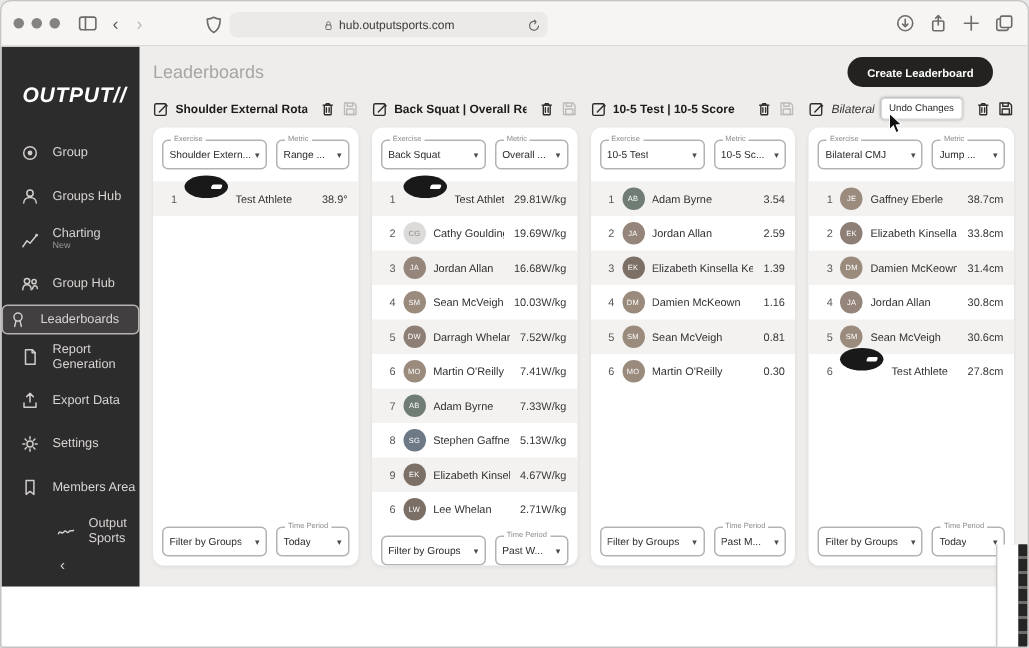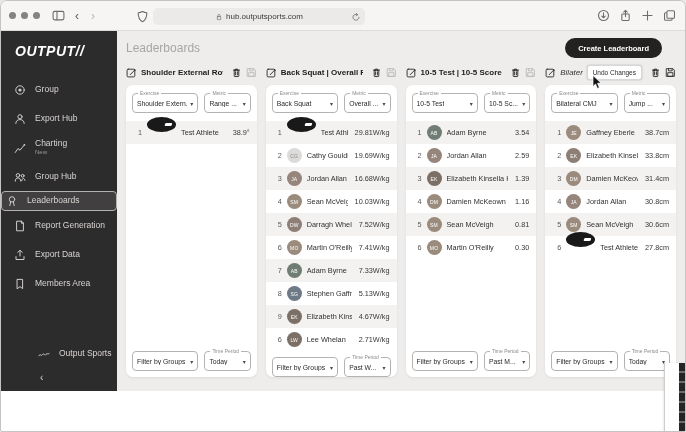--- a/index.html
+++ b/index.html
@@ -16,21 +16,21 @@
   .shield{position:absolute;left:135px;top:9px;width:12px;height:12px;}
   .urlbar{position:absolute;left:152px;top:7px;width:212px;height:17px;background:#eceae8;border-radius:5px;display:flex;align-items:center;justify-content:center;gap:3px;font-size:8px;color:#3c3a38;}
   .urlbar .lock{width:8px;height:8px;}
   .urlbar .reload{position:absolute;right:4px;top:3.5px;width:10px;height:10px;}
   .rightcluster{position:absolute;right:9px;top:8px;display:flex;gap:9px;}
 
   
   .app{display:flex;height:360px;background:#eeedec;}
 
   
-  .sidebar{width:116px;background:#2d2c2c;display:flex;flex-direction:column;padding-top:12px;box-sizing:border-box;flex-shrink:0;}
+  .sidebar{width:92px;background:#2d2c2c;display:flex;flex-direction:column;padding-top:24px;box-sizing:border-box;flex-shrink:0;}
   .logo{color:#fff;font-style:italic;font-weight:bold;font-size:14px;letter-spacing:.5px;padding-left:14px;margin-bottom:16px;}
   .nav-item{display:flex;align-items:center;gap:9px;height:29px;padding-left:13px;cursor:pointer;}
   .nav-item.sel{background:#413f3f;}
   .nav-ico{width:12px;height:12px;flex-shrink:0;display:inline-flex;}
   .nav-ico svg{width:100%;height:100%;stroke:#cfccca;fill:none;stroke-width:1;stroke-linecap:round;stroke-linejoin:round;}
   .nav-ico svg .f{fill:#cfccca;stroke:none;}
   .nav-lbl{color:#d8d5d3;font-size:8.5px;line-height:1.15;}
   .nav-sub{display:block;font-size:6px;color:#9a9896;}
   .side-footer{margin-top:auto;padding-bottom:8px;margin-left:24px;}
   .collapse{color:#d8d5d3;font-size:10px;padding:4px 0 0 15px;cursor:pointer;}
@@ -164,21 +164,21 @@
     <span class="nav-lbl">Group</span>
   </div>
 
   <div class="nav-item">
     <span class="nav-ico">
               <svg viewBox="0 0 12 12">
                 <circle cx="6" cy="3.8" r="2.1"></circle>
                 <path d="M1.8,10.4 C1.8,7.9 3.7,6.6 6,6.6 C8.3,6.6 10.2,7.9 10.2,10.4"></path>
               </svg>
             </span>
-    <span class="nav-lbl">Export Hub</span>
+    <span class="nav-lbl">Groups Hub</span>
   </div>
 
   <div class="nav-item">
     <span class="nav-ico">
               <svg viewBox="0 0 12 12">
                 <path d="M1.2,10.5 L4,6.5 L6,8.2 L10.3,3"></path>
                 <circle cx="10.4" cy="2.8" r="0.9" class="f"></circle>
               </svg>
             </span>
     <span class="nav-lbl">Charting<span class="nav-sub">New</span></span>
@@ -219,20 +219,29 @@
   <div class="nav-item">
     <span class="nav-ico">
               <svg viewBox="0 0 12 12">
                 <path d="M6,1.4 V7 M3.8,3.4 L6,1.2 L8.2,3.4"></path>
                 <path d="M2,7.6 V10.5 H10 V7.6"></path>
               </svg>
             </span>
     <span class="nav-lbl">Export Data</span>
   </div>
 
+  <div class="nav-item">
+    <span class="nav-ico">
+              <svg viewBox="0 0 12 12">
+                <circle cx="6" cy="6" r="2"></circle>
+                <path d="M6,1.2 V2.6 M6,9.4 V10.8 M1.2,6 H2.6 M9.4,6 H10.8 M2.7,2.7 L3.7,3.7 M8.3,8.3 L9.3,9.3 M9.3,2.7 L8.3,3.7 M3.7,8.3 L2.7,9.3"></path>
+              </svg>
+            </span>
+    <span class="nav-lbl">Settings</span>
+  </div>
 
   <div class="nav-item">
     <span class="nav-ico">
               <svg viewBox="0 0 12 12">
                 <path d="M3.4,1.4 H8.6 V10.6 L6,8.6 L3.4,10.6 Z"></path>
               </svg>
             </span>
     <span class="nav-lbl">Members Area</span>
   </div>
 </nav>

